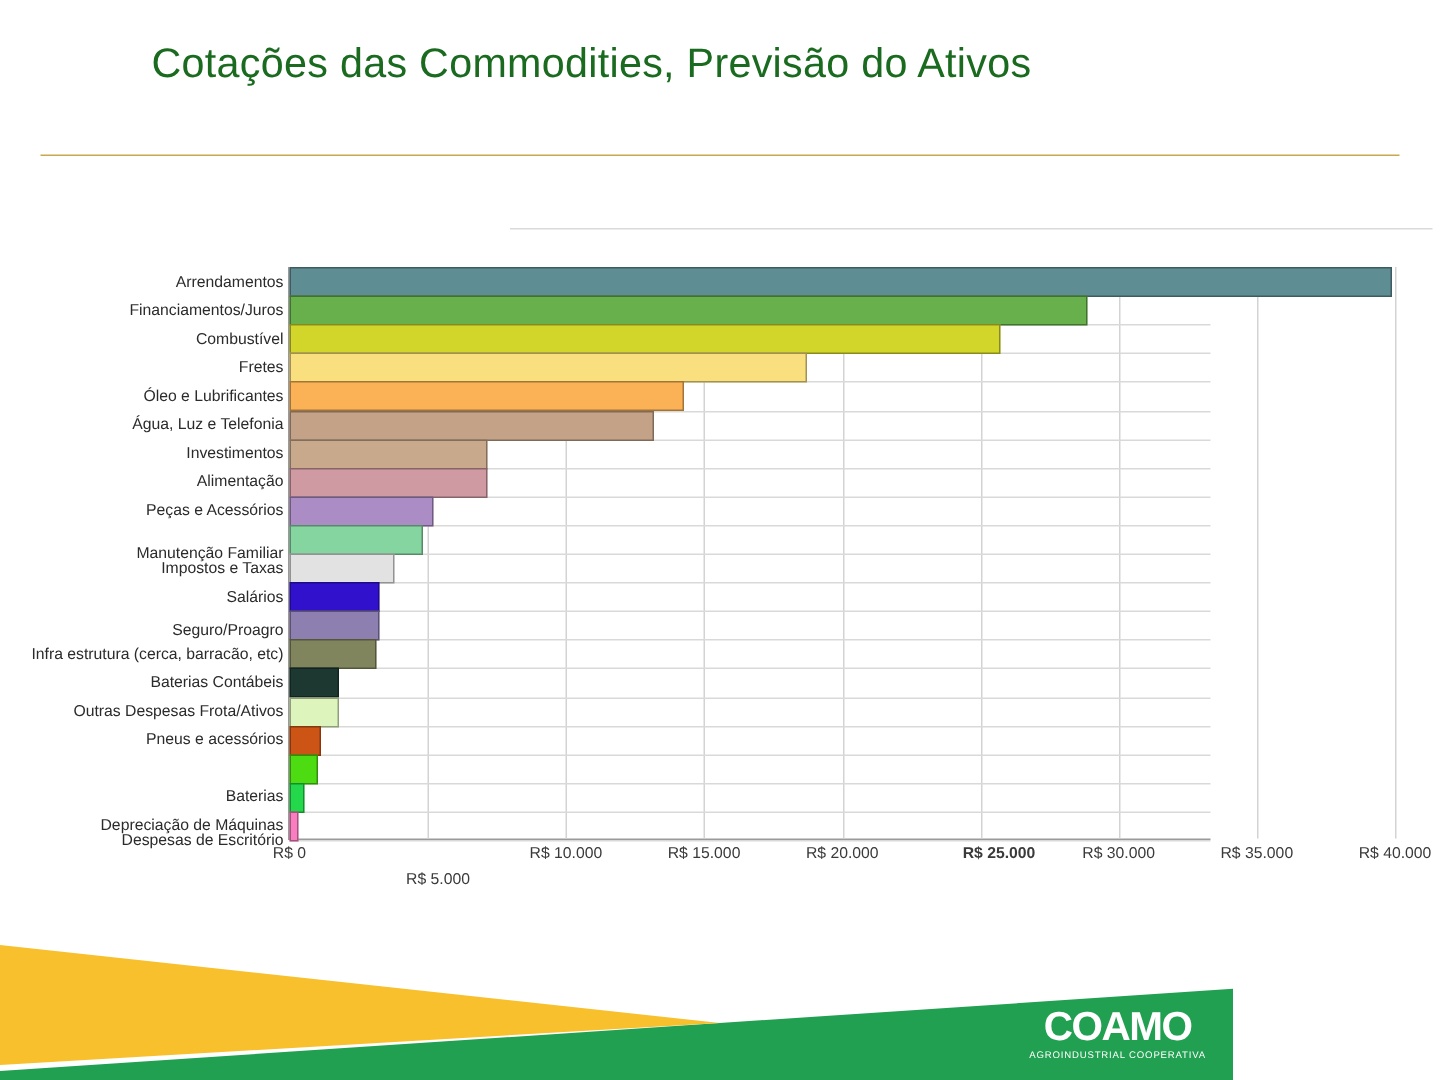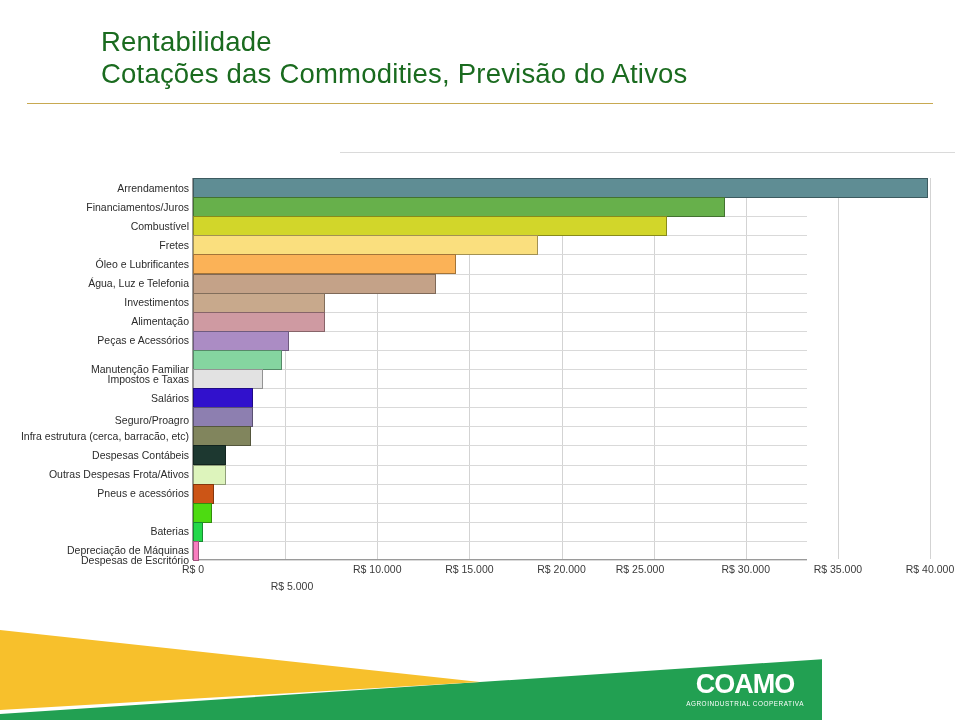--- a/index.html
+++ b/index.html
@@ -74,21 +74,20 @@
   }
   #coamo-tag{
     font-size:6.4px;letter-spacing:.55px;line-height:9px;margin-top:1px;
   }
 </style>
 </head>
 <body>
 
 <div id="slide-header">
   <div id="title-block">
-    <div class="title-line">Rentabilidade</div>
     <div class="title-line">Cotações das Commodities, Previsão do Ativos</div>
   </div>
   <div id="title-rule"></div>
 </div>
 
 <div id="chart-card">
   <div id="chart-title-rule"></div>
 
   <div id="plot">
     <div id="grid-layer">
@@ -193,34 +192,34 @@
         <div class="cat-wrap" style="top: 75.95px;">Óleo e Lubrificantes</div>
         <div class="cat-wrap" style="top: 95.05px;">Água, Luz e Telefonia</div>
         <div class="cat-wrap" style="top: 114.15px;">Investimentos</div>
         <div class="cat-wrap" style="top: 133.25px;">Alimentação</div>
         <div class="cat-wrap" style="top: 152.35px;">Peças e Acessórios</div>
         <div class="cat-wrap" style="top: 181px;">Manutenção Familiar</div>
         <div class="cat-wrap" style="top: 190.55px;">Impostos e Taxas</div>
         <div class="cat-wrap" style="top: 209.65px;">Salários</div>
         <div class="cat-wrap" style="top: 232px;">Seguro/Proagro</div>
         <div class="cat-wrap" style="top: 247.85px;">Infra estrutura (cerca, barracão, etc)</div>
-        <div class="cat-wrap" style="top: 266.95px;">Despesas Contábeis</div>
+        <div class="cat-wrap" style="top: 266.95px;">Baterias Contábeis</div>
         <div class="cat-wrap" style="top: 286.05px;">Outras Despesas Frota/Ativos</div>
         <div class="cat-wrap" style="top: 305.15px;">Pneus e acessórios</div>
         <div class="cat-wrap" style="top: 324.25px; margin-top: 48px;">Despesas de Escritório</div>
         <div class="cat-wrap" style="top: 343.35px;">Baterias</div>
         <div class="cat-wrap" style="top: 362.45px;">Depreciação de Máquinas</div>
       </div>
     <div id="xticks-layer">
         <div class="xtick" style="left: 0px;">R$ 0</div>
         <div class="xtick" style="left: 99px; margin-top: 17px;">R$ 5.000</div>
         <div class="xtick" style="left: 184.25px;">R$ 10.000</div>
         <div class="xtick" style="left: 276.375px;">R$ 15.000</div>
         <div class="xtick" style="left: 368.5px;">R$ 20.000</div>
-        <div class="xtick" style="left: 447px;">R$ 25.000</div>
+        <div class="xtick" style="left: 473px; font-weight: bold;">R$ 25.000</div>
         <div class="xtick" style="left: 552.75px;">R$ 30.000</div>
         <div class="xtick" style="left: 644.875px;">R$ 35.000</div>
         <div class="xtick" style="left: 737px;">R$ 40.000</div>
       </div>
   </div>
 </div>
 
 <div id="footer">
   <svg width="960" height="110" viewBox="0 0 960 110">
     <polygon id="foot-green" points="0,110 960,110 960,40 0,104" fill="#22a052"></polygon>

